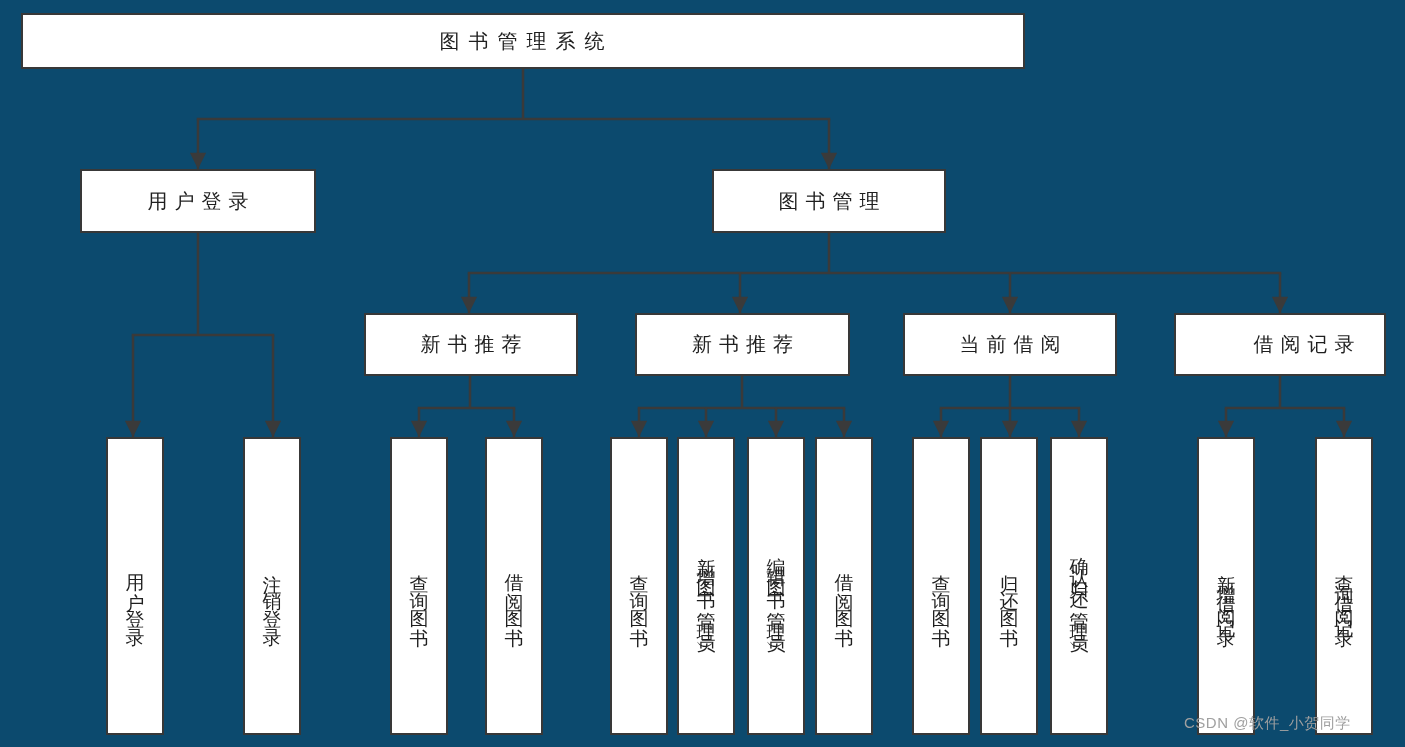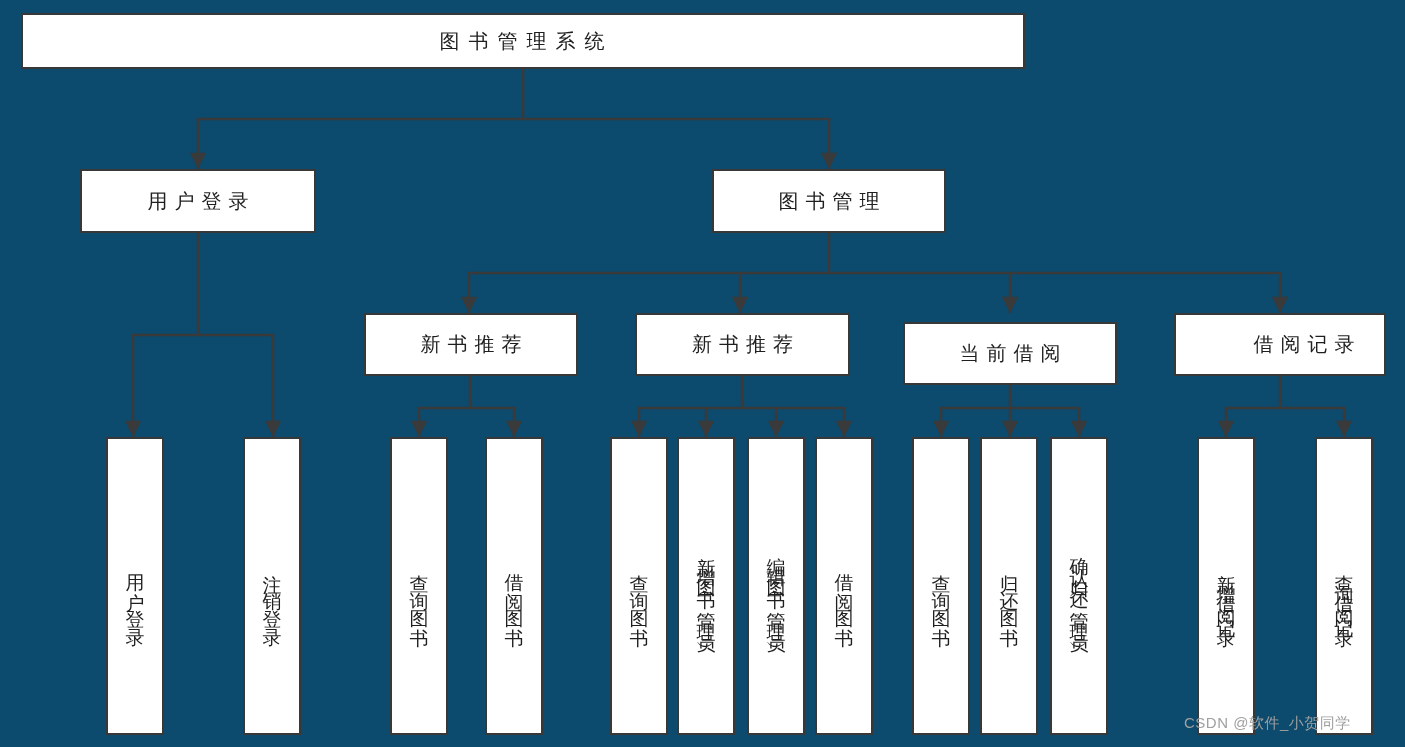--- a/index.html
+++ b/index.html
@@ -97,21 +97,21 @@
   <div class="node" style="left:712px;top:169px;width:234px;height:64px;">
     <span class="lbl">图书管理</span>
   </div>
 
   <div class="node" style="left:364px;top:313px;width:214px;height:63px;">
     <span class="lbl">新书推荐</span>
   </div>
   <div class="node" style="left:635px;top:313px;width:215px;height:63px;">
     <span class="lbl">新书推荐</span>
   </div>
-  <div class="node" style="left:903px;top:322px;width:214px;height:63px;">
+  <div class="node" style="left:903px;top:313px;width:214px;height:63px;">
     <span class="lbl">当前借阅</span>
   </div>
   <div class="node" style="left:1174px;top:313px;width:212px;height:63px;padding-left:48px;">
     <span class="lbl">借阅记录</span>
   </div>
 
   <div class="leaf" style="left:106px;">
     <span class="vlbl">用户登录</span>
   </div>
   <div class="leaf" style="left:243px;">

